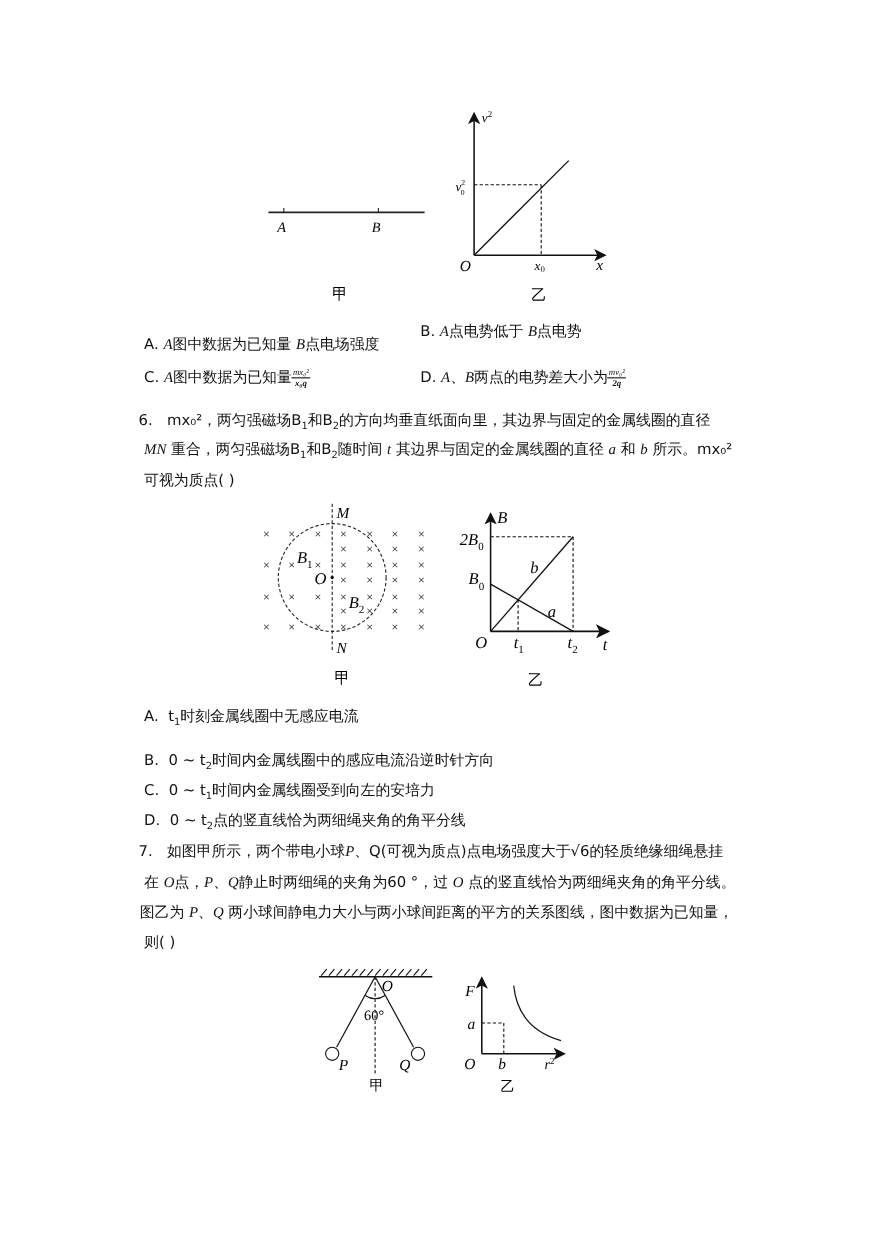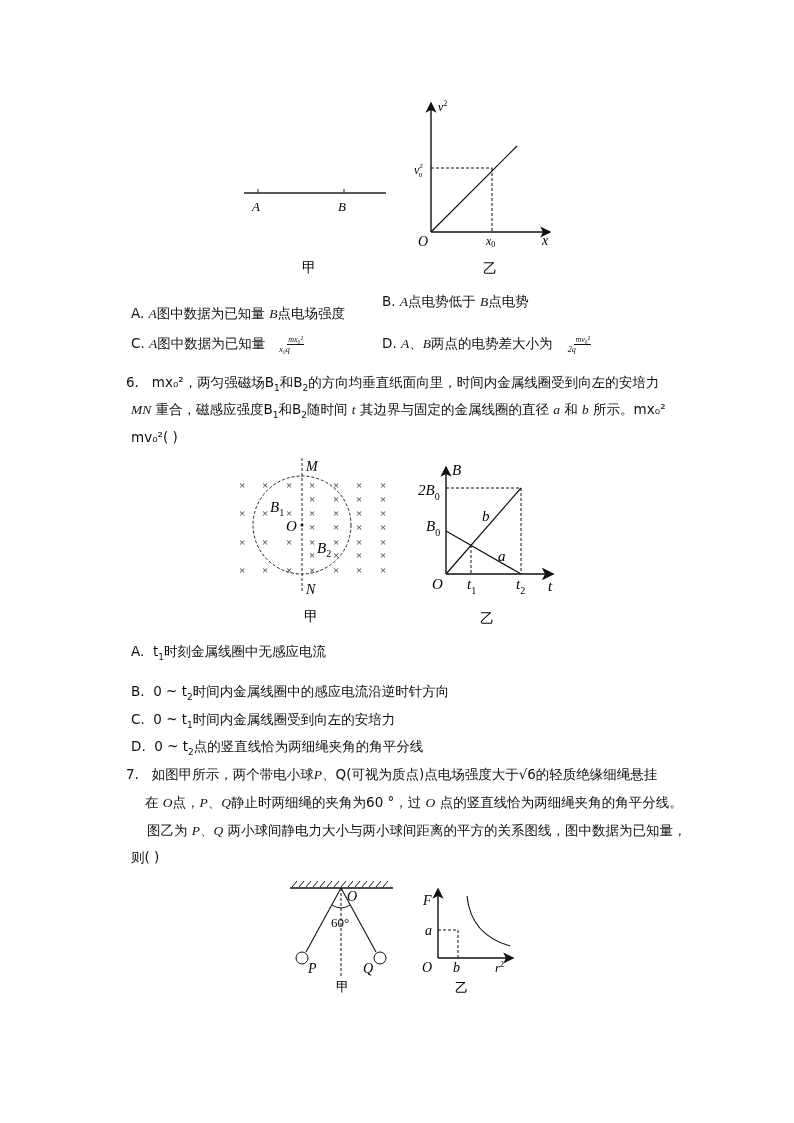--- a/index.html
+++ b/index.html
@@ -2,22 +2,22 @@
 <html><head>
 <meta charset="utf-8">
 <style>
   html, body { margin:0; padding:0; background:#ffffff; }
   body { width:794px; height:1123px; position:relative; overflow:hidden;
          font-family:"DejaVu Sans", "Liberation Sans", sans-serif; color:#111; }
   .abs { position:absolute; }
   .line { position:absolute; font-size:13.5px; white-space:nowrap; line-height:18px; }
   .it { font-family:"Liberation Serif", "DejaVu Serif", serif; font-style:italic; }
   .frac { display:inline-block; vertical-align:middle; text-align:center; font-size:8px; line-height:9px; font-family:"Liberation Serif", serif; font-style:italic; }
-  .frac .num { display:block; border-bottom:1px solid #111; padding:0 1px;margin-left:22px; }
-  .frac .den { display:block; }
+  .frac .num { display:block; border-bottom:1px solid #111; padding:0 1px; }
+  .frac .den { display:block;font-weight:bold; }
   sub, sup { font-size:9px; }
   svg text { font-family:"Liberation Serif", "DejaVu Serif", serif; }
   .cap { font-family:"DejaVu Sans", sans-serif; font-style:normal; }
 </style>
 </head>
 <body>
 
 <svg class="abs" style="left:230px;top:170px" width="170" height="110">
   <line x1="14" y1="23" x2="156" y2="23" stroke="#222" stroke-width="1.6"></line>
   <line x1="28" y1="19" x2="28" y2="23" stroke="#222" stroke-width="1"></line>
@@ -53,26 +53,26 @@
   <span>B.</span> <span class="it">A</span><span>点电势低于</span> <span class="it">B</span><span>点电势</span>
 </div>
 <div class="line" style="left:131px;top:334px">
   <span>C.</span> <span class="it">A</span><span>图中数据为已知量</span><span class="frac"><span class="num">mx₀²</span><span class="den">x₀q</span></span>
 </div>
 <div class="line" style="left:382px;top:334px">
   <span>D.</span> <span class="it">A</span><span>、</span><span class="it">B</span><span>两点的电势差大小为</span><span class="frac"><span class="num">mv₀²</span><span class="den">2q</span></span>
 </div>
 
 <div class="line" style="left:126px;top:373px">
-  <span>6.</span>&nbsp;&nbsp;&nbsp;<span>mx₀²，两匀强磁场B</span><sub>1</sub><span>和B</span><sub>2</sub><span>的方向均垂直纸面向里，时间内金属线圈受到向左的安培力</span>
+  <span>6.</span>&nbsp;&nbsp;&nbsp;<span>mx₀²，两匀强磁场B</span><sub>1</sub><span>和B</span><sub>2</sub><span>的方向均垂直纸面向里，其边界与固定的金属线圈的直径</span>
 </div>
 <div class="line" style="left:131px;top:400px">
-  <span class="it">MN</span> <span>重合，磁感应强度B</span><sub>1</sub><span>和B</span><sub>2</sub><span>随时间</span> <span class="it">t</span> <span>其边界与固定的金属线圈的直径</span> <span class="it">a</span> <span>和</span> <span class="it">b</span> <span>所示。mx₀²</span>
-</div>
-<div class="line" style="left:131px;top:428px">mv₀²(    )</div>
+  <span class="it">MN</span> <span>重合，两匀强磁场B</span><sub>1</sub><span>和B</span><sub>2</sub><span>随时间</span> <span class="it">t</span> <span>其边界与固定的金属线圈的直径</span> <span class="it">a</span> <span>和</span> <span class="it">b</span> <span>所示。mx₀²</span>
+</div>
+<div class="line" style="left:131px;top:428px">可视为质点(    )</div>
 
 <svg class="abs" style="left:230px;top:455px" width="180" height="175">
   <g font-size="11" fill="#222" font-family="DejaVu Sans, sans-serif">
 
     <text x="9" y="34">×</text>
       <text x="32" y="34">×</text>
       <text x="56" y="34">×</text>
     <text x="79" y="34">×</text>
       <text x="103" y="34">×</text>
       <text x="126" y="34">×</text>
@@ -162,24 +162,24 @@
 <div class="line" style="left:131px;top:710px">
   <span>C.</span>&nbsp;&nbsp;<span>0 ~ </span><span>t</span><sub>1</sub><span>时间内金属线圈受到向左的安培力</span>
 </div>
 <div class="line" style="left:131px;top:737px">
   <span>D.</span>&nbsp;&nbsp;<span>0 ~ </span><span>t</span><sub>2</sub><span>点的竖直线恰为两细绳夹角的角平分线</span>
 </div>
 
 <div class="line" style="left:126px;top:765px">
   <span>7.</span>&nbsp;&nbsp;&nbsp;<span>如图甲所示，两个带电小球</span><span class="it">P</span><span>、Q(可视为质点)点电场强度大于√6的轻质绝缘细绳悬挂</span>
 </div>
-<div class="line" style="left:145px;top:793px">
+<div class="line" style="left:131px;top:793px">
   <span>在</span> <span class="it">O</span><span>点，</span><span class="it">P</span><span>、</span><span class="it">Q</span><span>静止时两细绳的夹角为60 °，过</span> <span class="it">O</span> <span>点的竖直线恰为两细绳夹角的角平分线。</span>
 </div>
-<div class="line" style="left:147px;top:821px">
+<div class="line" style="left:127px;top:821px">
   <span>图乙为</span> <span class="it">P</span><span>、</span><span class="it">Q</span> <span>两小球间静电力大小与两小球间距离的平方的关系图线，图中数据为已知量，</span>
 </div>
 <div class="line" style="left:131px;top:848px">则(    )</div>
 
 <svg class="abs" style="left:280px;top:875px" width="130" height="125">
   <line x1="10" y1="13" x2="113" y2="13" stroke="#111" stroke-width="1.4"></line>
   <g stroke="#111" stroke-width="1">
     <line x1="12" y1="12" x2="17" y2="6"></line>
       <line x1="19" y1="12" x2="24" y2="6"></line>
     <line x1="26" y1="12" x2="31" y2="6"></line>

